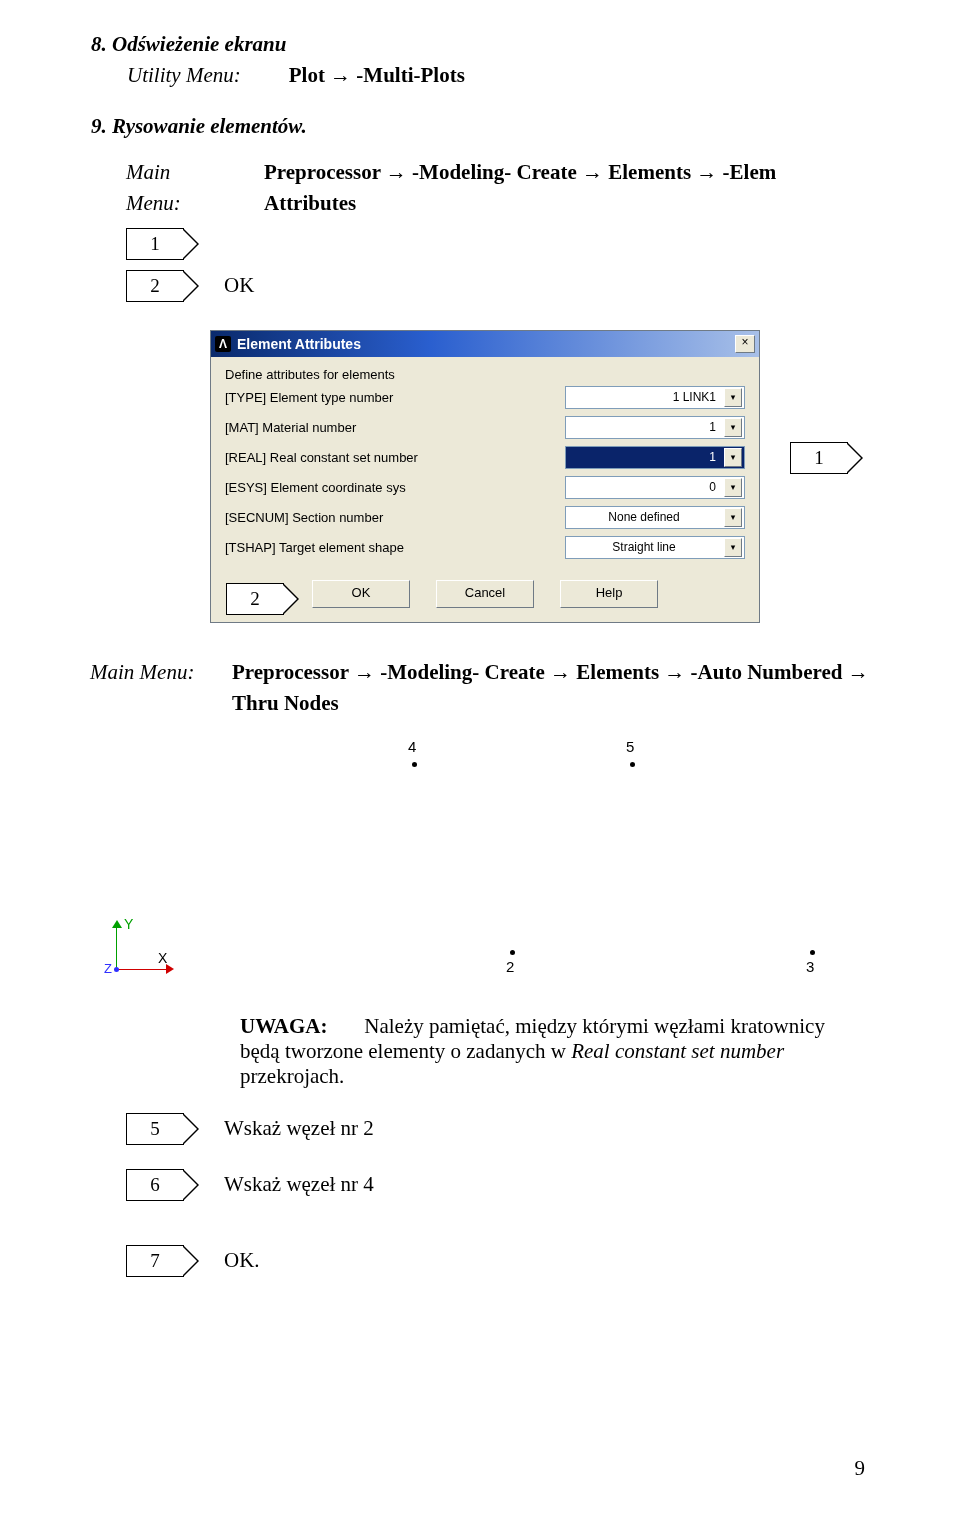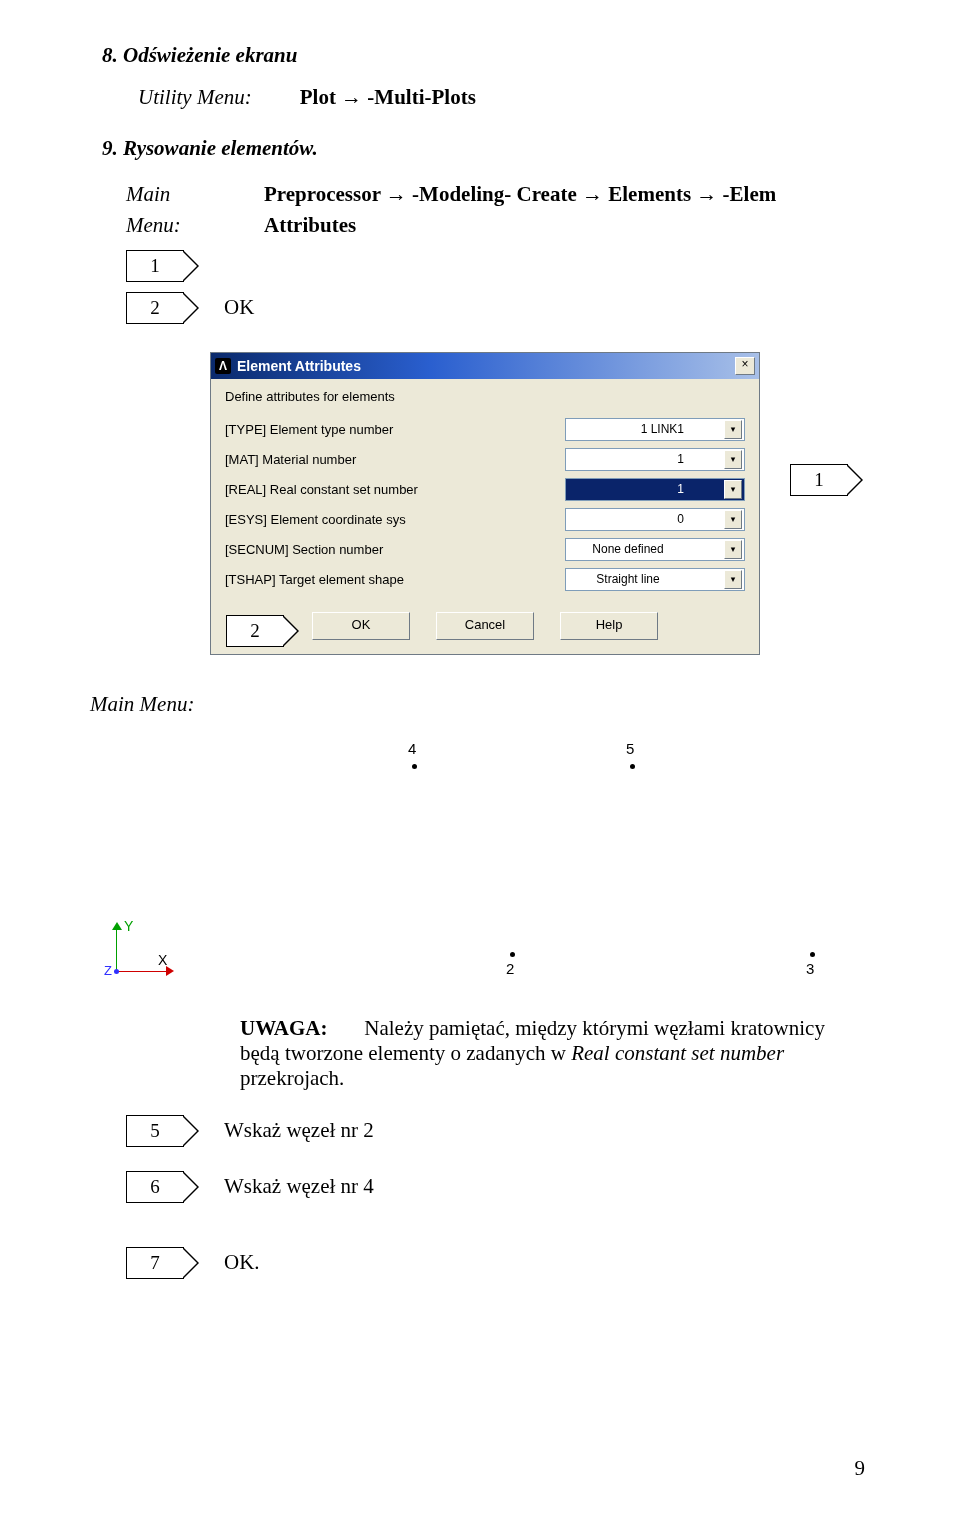--- a/index.html
+++ b/index.html
@@ -9,21 +9,21 @@
     background:#fff;
     font-family:"Times New Roman",Times,serif;
     font-size:21px;
     color:#000;
     position:relative;
     box-sizing:border-box;
     padding:28px 90px 60px 90px;
   }
   .bold{font-weight:bold}
   .italic{font-style:italic}
-  .line{margin:12px;padding:0;line-height:1.45}
+  .line{margin:1px;padding:0;line-height:1.45}
   .block{margin-bottom:14px}
   .indent1{padding-left:36px}
 
   
   .pent{
     display:inline-block;
     position:relative;
     width:56px;height:30px;
     border:1px solid #000;
     font-size:19px;
@@ -80,29 +80,29 @@
     background:#000;border-radius:2px;
   }
   .dlg .titlebar .ttext{color:#fff;font-weight:bold;font-size:14px}
   .dlg .titlebar .xbtn{
     margin-left:auto;width:18px;height:16px;
     background:#ece9d8;border:1px solid #fff;
     border-right-color:#6f7a85;border-bottom-color:#6f7a85;
     text-align:center;line-height:13px;font-size:12px;font-family:Arial;
   }
   .dlg .body{padding:10px 14px 6px 14px}
-  .dlg .hdr{font-size:13px;margin-bottom:10px}
+  .dlg .hdr{font-size:13px;}
   .dlg .row{display:flex;align-items:center;height:30px}
   .dlg .row .lab{width:260px;font-size:13px}
   .dlg .row .ctl{flex:1;display:flex;justify-content:flex-end}
   .dd{
     display:inline-flex;align-items:center;justify-content:flex-end;
     height:21px;min-width:120px;
     border:1px solid #7f9db9;background:#fff;
-    padding:0 2px 0 6px;font-size:12px;font-family:Tahoma,Arial;gap:32px;
+    padding:0 2px 0 6px;font-size:12px;font-family:Tahoma,Arial;
   }
   .dd .val{flex:1;text-align:right;padding-right:6px}
   .dd.sel{background:#0a246a;color:#fff}
   .dd .arrow{
     width:16px;height:17px;background:#ece9d8;
     border:1px solid #fff;border-right-color:#6f7a85;border-bottom-color:#6f7a85;
     display:flex;align-items:center;justify-content:center;
     font-size:9px;color:#000;margin-left:2px;
   }
   .dd.wide{min-width:170px}
@@ -247,20 +247,24 @@
   <div class="callout" style="right:-90px;top:112px">
     <span class="pent">1</span>
   </div>
   <div class="callout" style="left:16px;bottom:8px">
     <span class="pent">2</span>
   </div>
 </div>
 
 <div class="line" style="display:flex;gap:22px;margin:6px 0 12px 0">
   <span class="italic" style="width:120px">Main Menu:</span>
+  <span>
+    <span class="bold">Preprocessor → -Modeling- Create → Elements → -Auto Numbered → </span><br>
+    <span class="bold">Thru Nodes</span>
+  </span>
 </div>
 
 <div class="fig">
 
   <div class="node-dot" style="left:322px;top:32px"></div>
   <div class="node-lab" style="left:318px;top:8px">4</div>
 
   <div class="node-dot" style="left:540px;top:32px"></div>
   <div class="node-lab" style="left:536px;top:8px">5</div>
 

